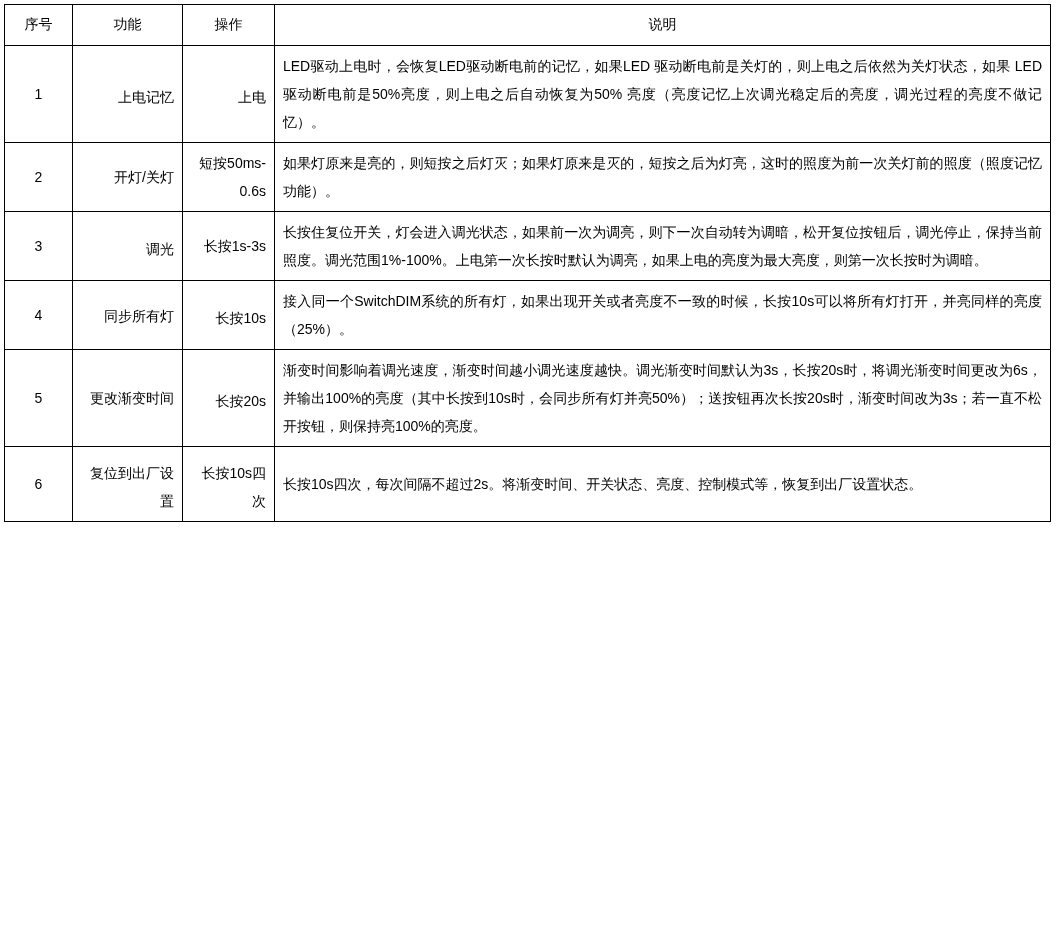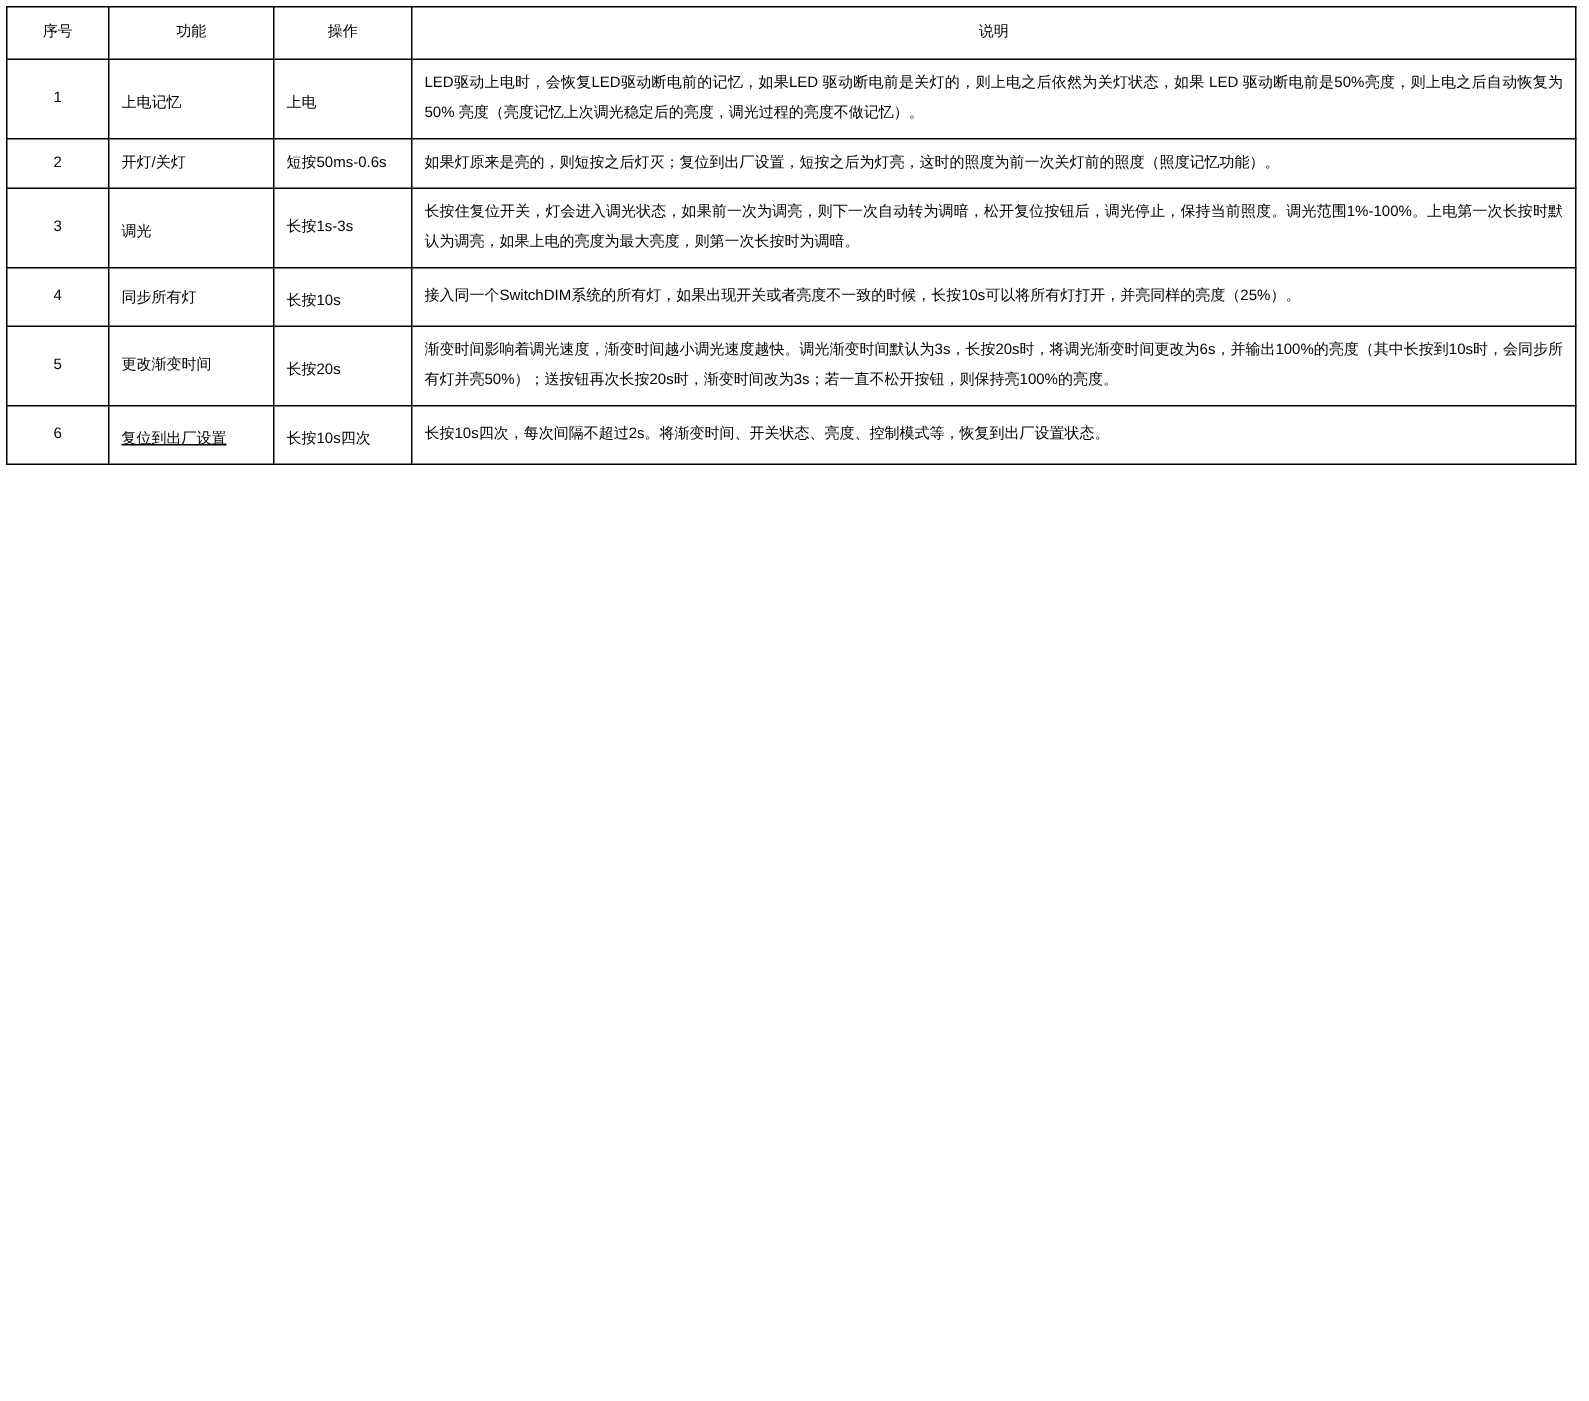--- a/index.html
+++ b/index.html
@@ -16,21 +16,21 @@
   .sheet {
     width: 1059px;
     height: 934px;
     box-sizing: border-box;
     padding: 4px 6px 4px 4px;
   }
   table.spec {
     border-collapse: collapse;
     width: 1046px;
     table-layout: fixed;
-    font-size: 10px;
+    font-size: 14px;
   }
   table.spec col.c0 { width: 68px; }
   table.spec col.c1 { width: 110px; }
   table.spec col.c2 { width: 92px; }
   table.spec col.c3 { width: 776px; }
 
   table.spec th, table.spec td {
     border: 1px solid #000000;
     vertical-align: middle;
     padding: 6px 8px;
@@ -42,21 +42,21 @@
     font-weight: normal;
     padding: 10px 6px;
     line-height: 1.4;
   }
   td.idx {
     text-align: center;
     vertical-align: top;
     padding-top: 12px;
   }
   td.func, td.op {
-    text-align: left;
+    text-align: right;
   }
   td.desc {
     text-align: left;
     vertical-align: top;
     padding-top: 10px;
     padding-bottom: 10px;
     padding-left: 12px;
     padding-right: 14px;
     line-height: 2.1;
     text-align: justify;
@@ -91,21 +91,21 @@
       <tr>
         <td class="idx">1</td>
         <td class="func top" style="padding-top:12px;">上电记忆</td>
         <td class="op top" style="padding-top:12px;">上电</td>
         <td class="desc">LED驱动上电时，会恢复LED驱动断电前的记忆，如果LED 驱动断电前是关灯的，则上电之后依然为关灯状态，如果 LED 驱动断电前是50%亮度，则上电之后自动恢复为50% 亮度（亮度记忆上次调光稳定后的亮度，调光过程的亮度不做记忆）。</td>
       </tr>
       <tr>
         <td class="idx">2</td>
         <td class="func mid">开灯/关灯</td>
         <td class="op mid">短按50ms-0.6s</td>
-        <td class="desc">如果灯原来是亮的，则短按之后灯灭；复位到出厂设置，短按之后为灯亮，这时的照度为前一次关灯前的照度（照度记忆功能）。</td>
+        <td class="desc">如果灯原来是亮的，则短按之后灯灭；如果灯原来是灭的，短按之后为灯亮，这时的照度为前一次关灯前的照度（照度记忆功能）。</td>
       </tr>
       <tr>
         <td class="idx">3</td>
         <td class="func top" style="padding-top:12px;">调光</td>
         <td class="op mid">长按1s-3s</td>
         <td class="desc">长按住复位开关，灯会进入调光状态，如果前一次为调亮，则下一次自动转为调暗，松开复位按钮后，调光停止，保持当前照度。调光范围1%-100%。上电第一次长按时默认为调亮，如果上电的亮度为最大亮度，则第一次长按时为调暗。</td>
       </tr>
       <tr>
         <td class="idx">4</td>
         <td class="func top" style="padding-top:8px;">同步所有灯</td>
@@ -113,19 +113,19 @@
         <td class="desc">接入同一个SwitchDIM系统的所有灯，如果出现开关或者亮度不一致的时候，长按10s可以将所有灯打开，并亮同样的亮度（25%）。</td>
       </tr>
       <tr>
         <td class="idx">5</td>
         <td class="func top" style="">更改渐变时间</td>
         <td class="op top" style="padding-top:12px;margin-left:45px;">长按20s</td>
         <td class="desc">渐变时间影响着调光速度，渐变时间越小调光速度越快。调光渐变时间默认为3s，长按20s时，将调光渐变时间更改为6s，并输出100%的亮度（其中长按到10s时，会同步所有灯并亮50%）；送按钮再次长按20s时，渐变时间改为3s；若一直不松开按钮，则保持亮100%的亮度。</td>
       </tr>
       <tr>
         <td class="idx">6</td>
-        <td class="func top" style="padding-top:12px;text-decoration:underline;">复位到出厂设置</td>
+        <td class="func top" style="padding-top:12px;">复位到出厂设置</td>
         <td class="op top" style="padding-top:12px;">长按10s四次</td>
         <td class="desc">长按10s四次，每次间隔不超过2s。将渐变时间、开关状态、亮度、控制模式等，恢复到出厂设置状态。</td>
       </tr>
     </tbody>
   </table>
 </div>
 
 </body></html>

